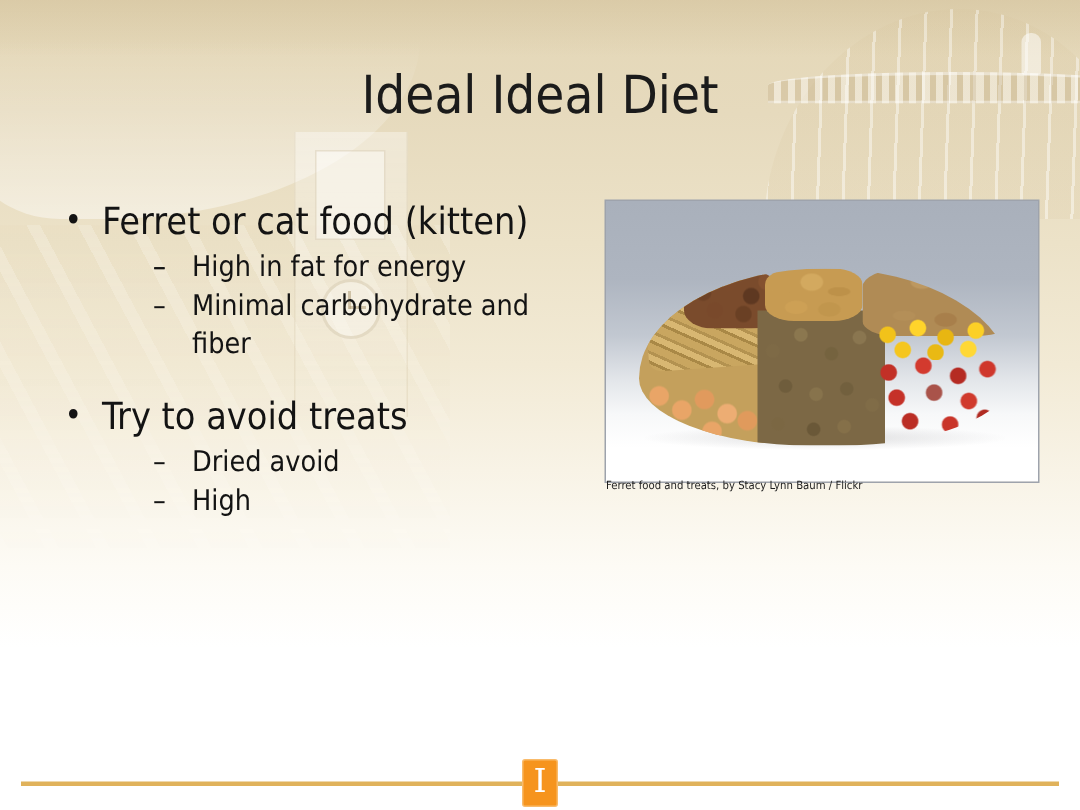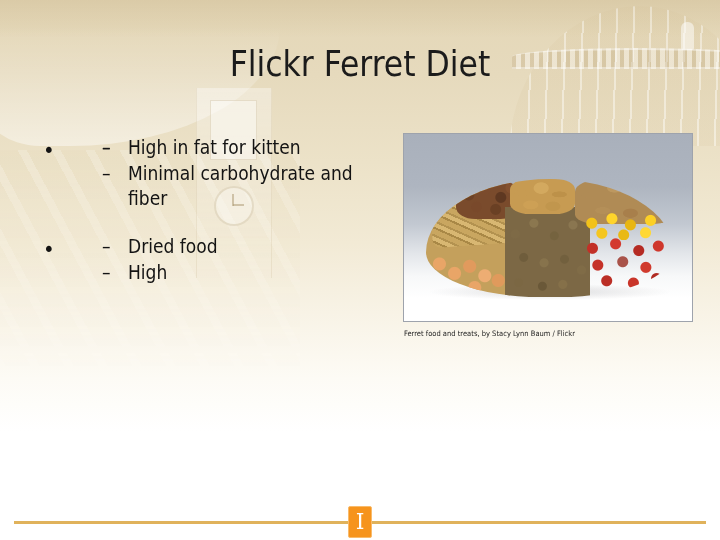--- a/index.html
+++ b/index.html
@@ -340,21 +340,21 @@
   .pile-shadow {
     position: absolute;
     left: 26px; top: 150px; width: 240px; height: 16px;
     background: radial-gradient(ellipse at center, rgba(140,140,145,0.28), rgba(255,255,255,0) 72%);
   }
 
   
   #caption {
     position: absolute;
     left: 404px;
-    top: 329px;
+    top: 319px;
     width: 290px;
     font-size: 7.5px;
     line-height: 10px;
     color: #1d1d1d;
     font-family: "DejaVu Sans Condensed", "Liberation Sans Narrow", "DejaVu Sans", sans-serif;
     font-stretch: condensed;
     white-space: nowrap;
   }
 
   
@@ -396,50 +396,52 @@
   <div class="wm wm-topband"></div>
   <div class="wm wm-swoosh"></div>
   <div class="wm wm-streaks"></div>
   <div class="wm wm-tower"></div>
   <div class="wm wm-tower-win"></div>
   <div class="wm wm-clock"></div>
   <div class="wm wm-dome"></div>
   <div class="wm wm-dome-rail"></div>
   <div class="wm wm-dome-finial"></div>
 
-  <div id="title">Flickr Ferret Diet</div>
+  <div id="title">Ideal Ideal Diet</div>
 
   <div id="body">
     <ul class="lvl1">
 
       <li class="b1">
         <span class="mk">•</span>
+        <span>Ferret or cat food (kitten)</span>
         <ul class="lvl2">
           <li class="b2">
             <span class="mk">–</span>
           </li>
           <li class="b2">
             <span class="mk">–</span>
-            <span>High in fat for kitten</span>
+            <span>High in fat for energy</span>
           </li>
           <li class="b2">
             <span class="mk">–</span>
             <span>Minimal carbohydrate and fiber</span>
           </li>
         </ul>
       </li>
 
       <li class="gap"></li>
 
       <li class="b1">
         <span class="mk">•</span>
+        <span>Try to avoid treats</span>
         <ul class="lvl2">
           <li class="b2">
             <span class="mk">–</span>
-            <span>Dried food</span>
+            <span>Dried avoid</span>
           </li>
           <li class="b2">
             <span class="mk">–</span>
             <span>High</span>
           </li>
         </ul>
       </li>
 
     </ul>
   </div>

